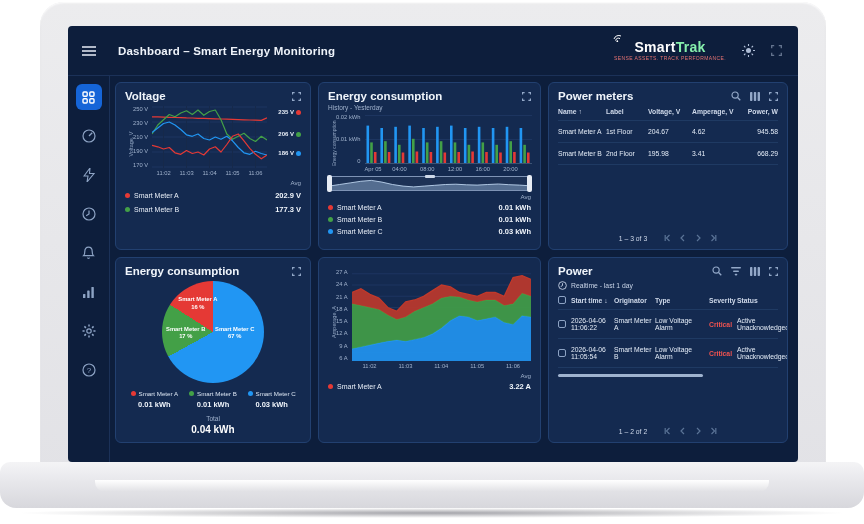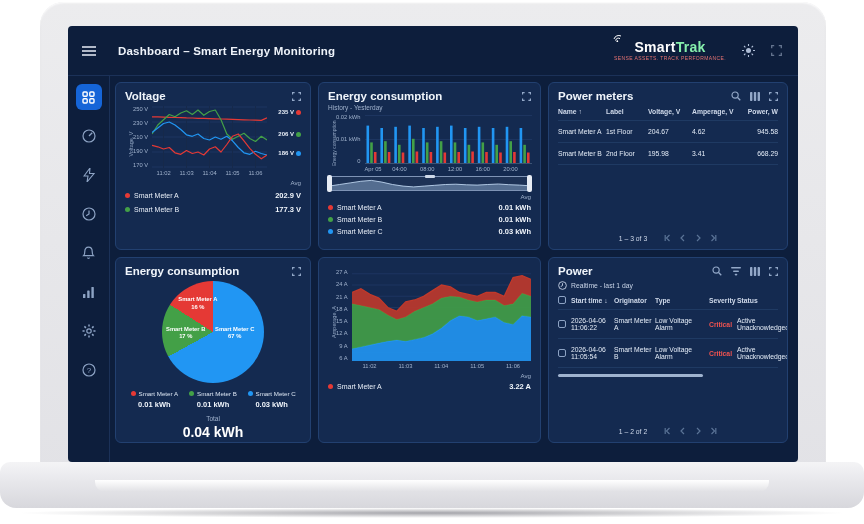--- a/index.html
+++ b/index.html
@@ -98,21 +98,21 @@
   .pie { width:102px; height:102px; border-radius:50%; position:relative; }
   .pie-label { position:absolute; font-size:5.8px; font-weight:bold; color:#ffffff; text-align:center; line-height:1.3; }
   .pie-label-c { left:52%; top:44%; }
   .pie-label-b { left:4%; top:44%; }
   .pie-label-a { left:16%; top:15%; }
   .pie-legend { display:grid; grid-template-columns:1fr 1fr 1fr; margin-top:7px; }
   .pie-leg-item { text-align:center; cursor:pointer; }
   .pie-leg-name { display:flex; align-items:center; justify-content:center; gap:3px; font-size:6.2px; color:#dbe5f2; }
   .pie-leg-val { font-size:7.5px; font-weight:bold; margin-top:3px; color:#f0f5fb; }
   .pie-total-label { text-align:center; font-size:6.5px; color:#9fb1cc; margin-top:6px; }
-  .pie-total-val { text-align:center; font-size:14px; font-weight:bold; margin-top:2px; color:#ffffff; }
+  .pie-total-val { text-align:center; font-size:10px; font-weight:bold; margin-top:2px; color:#ffffff; }
 
   svg.icon { display:block; }
 </style>
 </head>
 <body>
 
 <div class="laptop-lid">
   <div class="screen">
     <div class="app">
 

